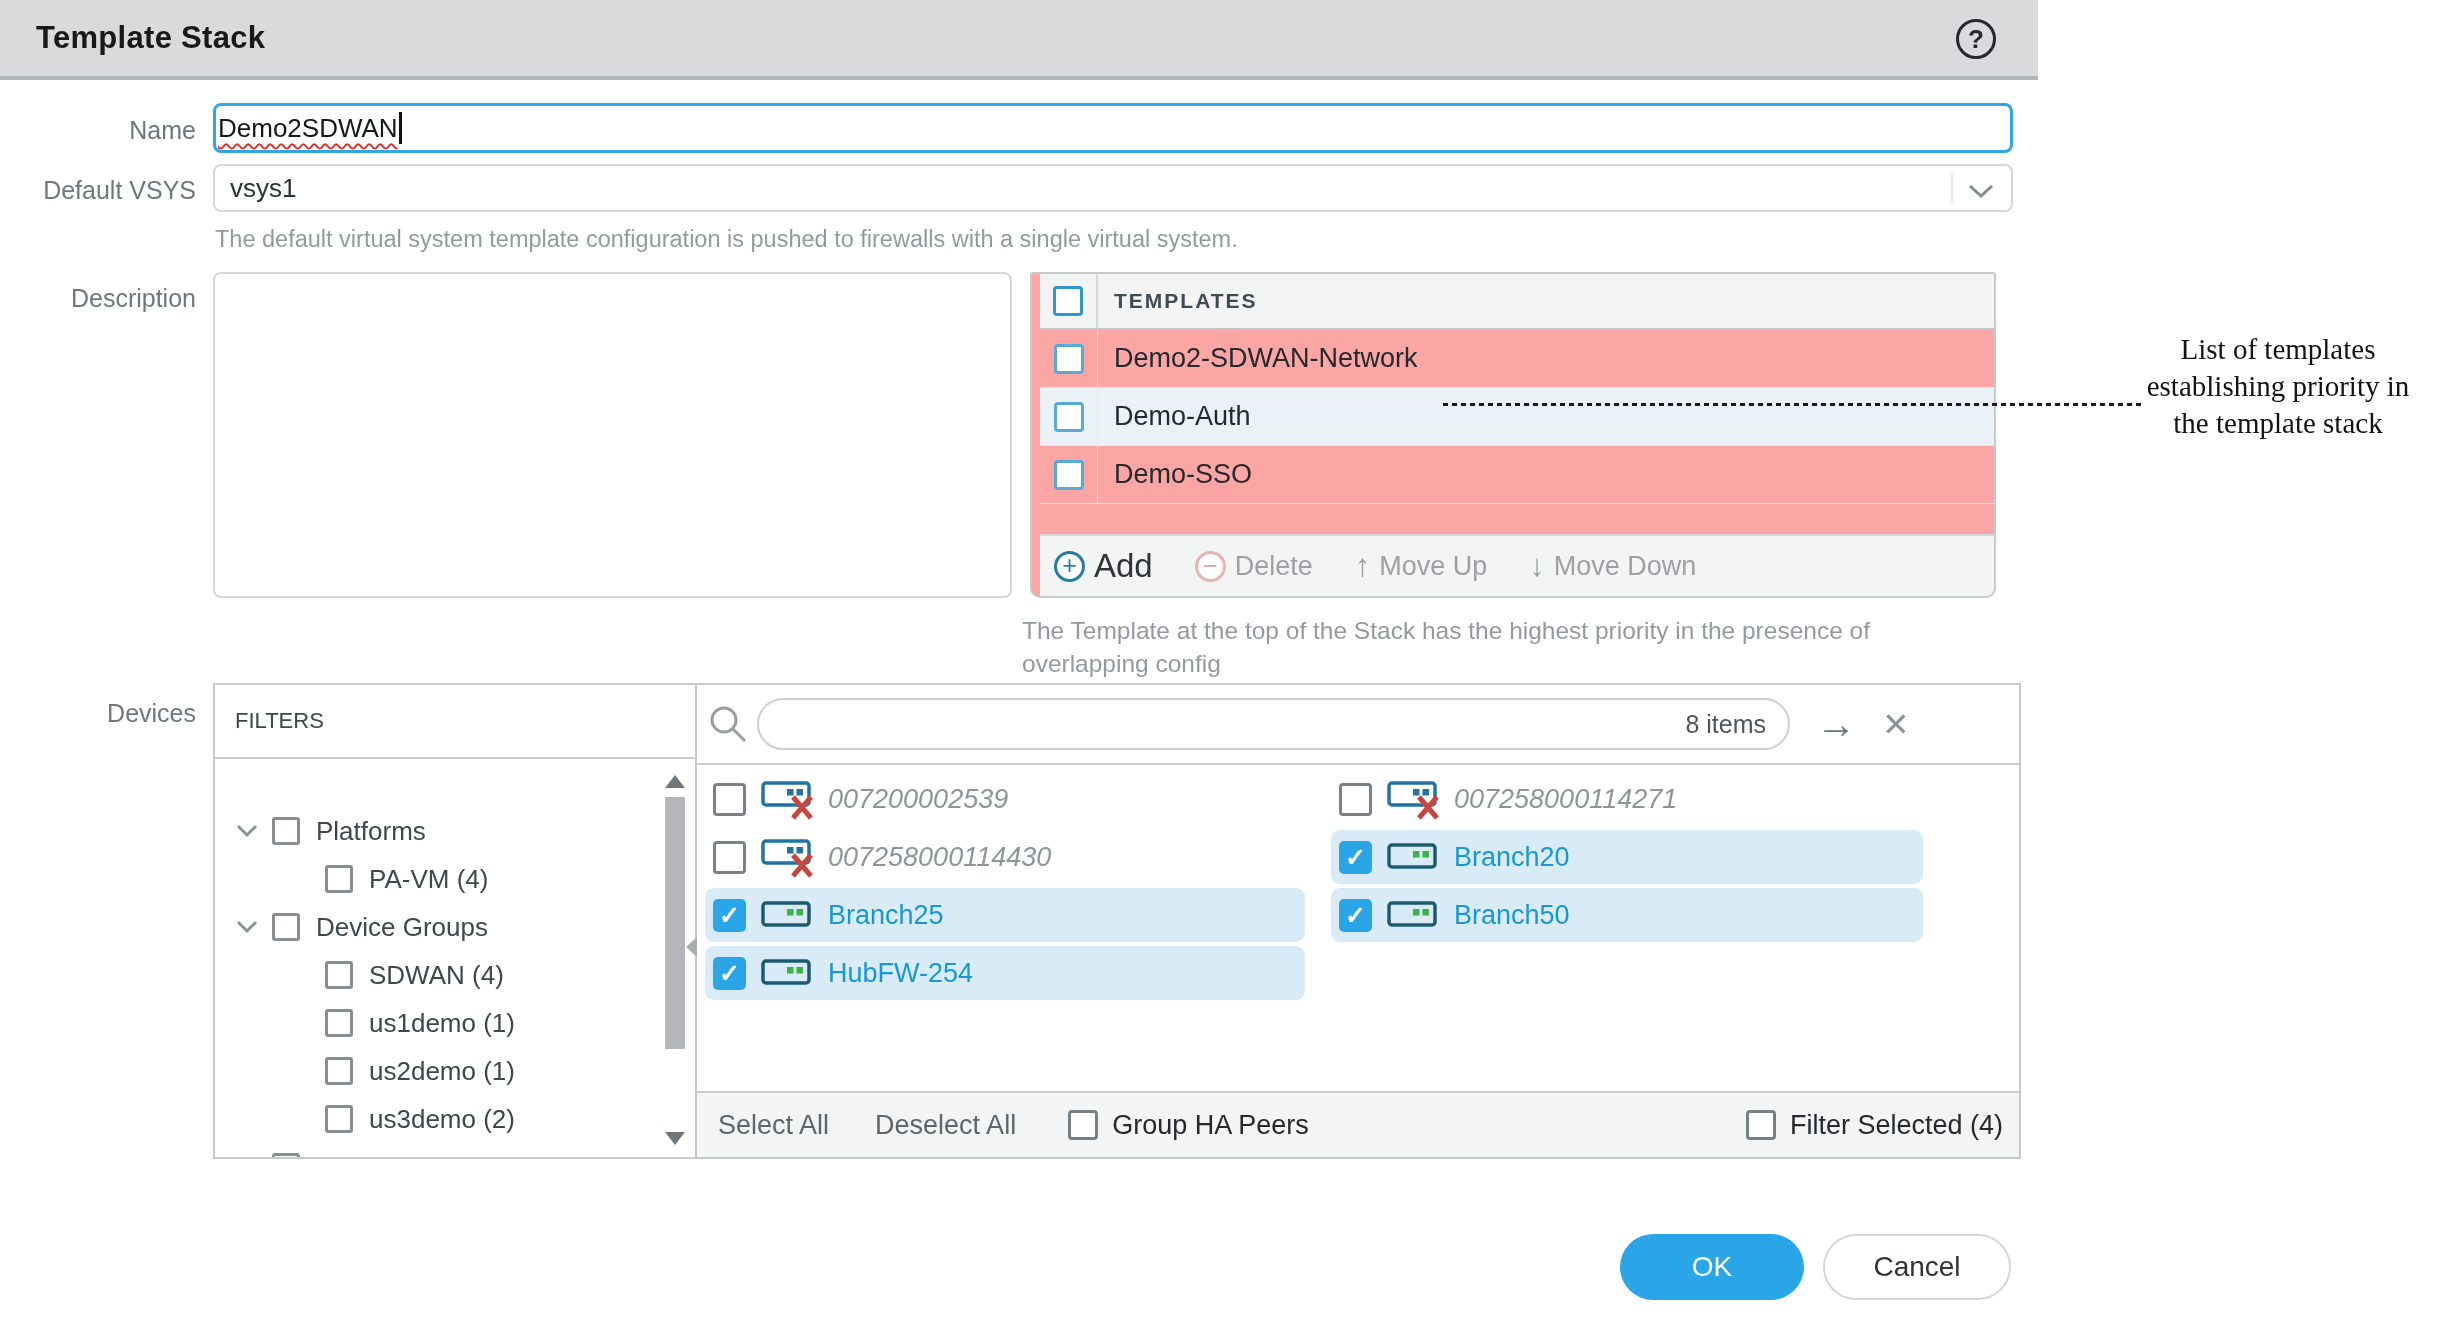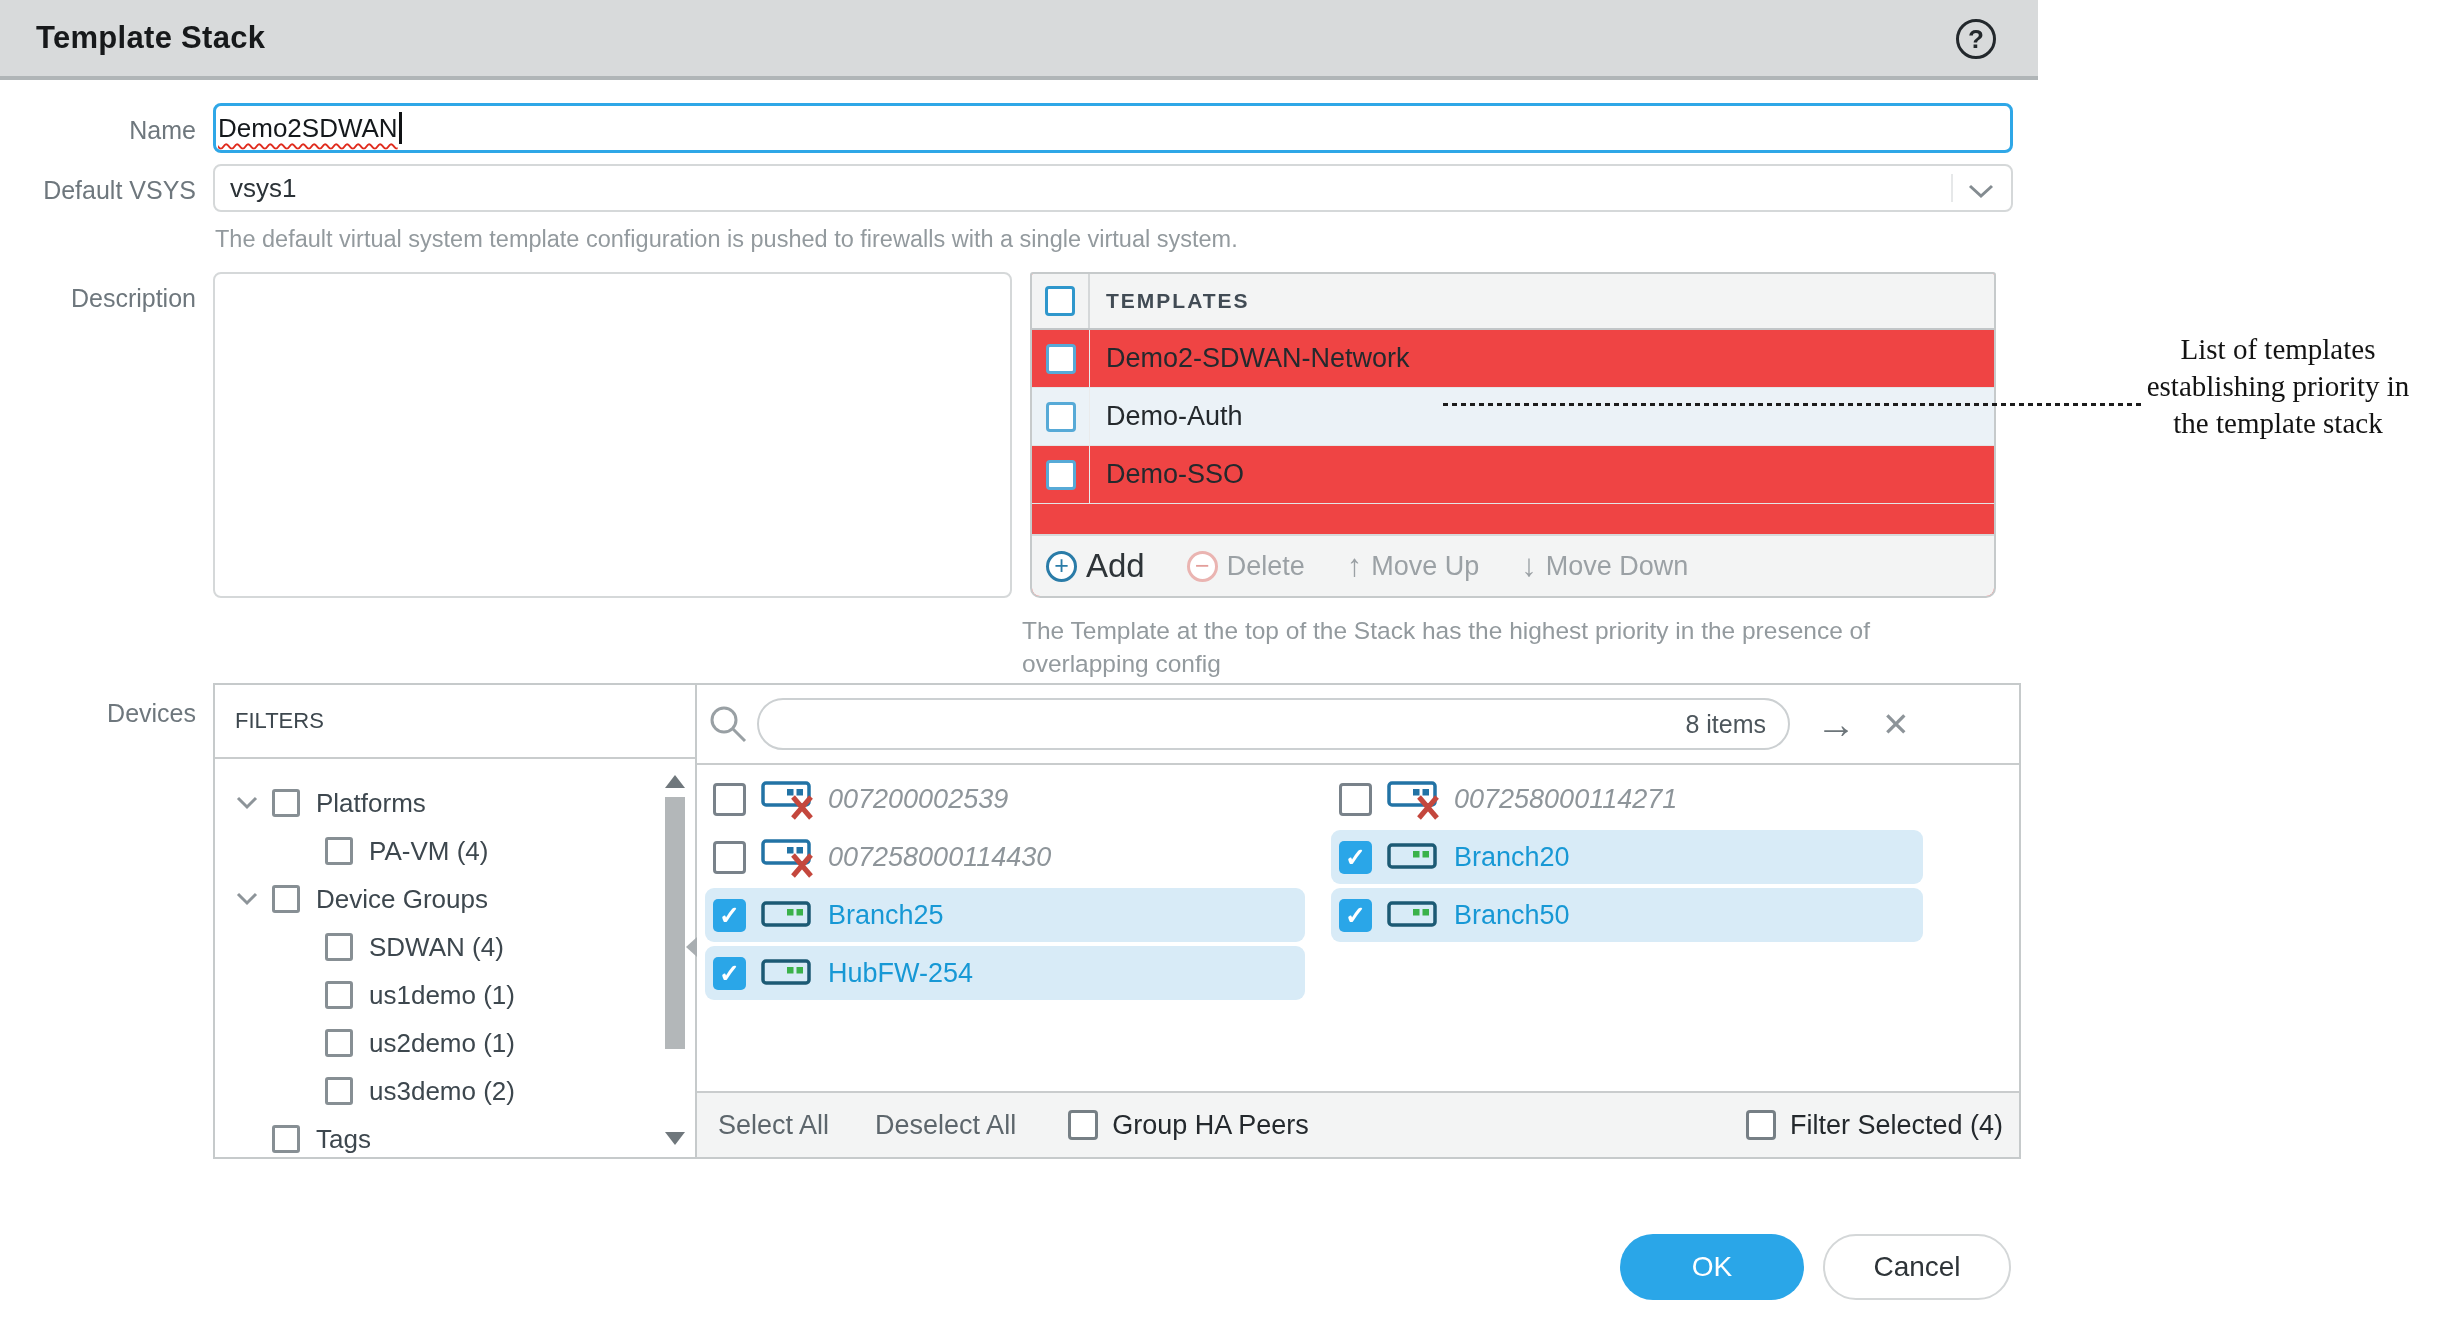--- a/index.html
+++ b/index.html
@@ -50,22 +50,22 @@
   #vsys-help { position:absolute; left:215px; top:226px; font-size:23.5px; color:#939a9e; }
   
   #desc-box {
     position:absolute; left:213px; top:272px; width:799px; height:326px;
     border:2px solid #d5d8d9; border-radius:8px; background:#fff; resize:none;
     font-family:"Liberation Sans", sans-serif; font-size:26px; padding:10px 14px; color:#2b3237;
   }
   
   #tpl-panel {
     position:absolute; left:1030px; top:272px; width:966px; height:326px;
-    border:2px solid #c6cacb; border-radius:3px 3px 10px 10px; background:#ef4444;
-    display:flex; flex-direction:column; overflow:hidden;
+    border:2px solid #c6cacb; border-radius:3px 3px 10px 10px; background:#fca5a5;
+    display:flex; flex-direction:column; overflow:hidden;padding-left:8px;
   }
   #tpl-header { height:56px; flex:0 0 auto; background:#f3f4f4; border-bottom:2px solid #c2c6c8; display:flex; align-items:center; }
   .cbcol { width:58px; align-self:stretch; display:flex; align-items:center; justify-content:center; }
   #tpl-header .cbcol { border-right:2px solid #d5d8d9; }
   .tpl-row .cbcol { border-right:1px solid #e9ebec; }
   #tpl-header-title { margin-left:16px; font-size:21px; font-weight:700; letter-spacing:2px; color:#414b54; }
   .tpl-row { height:58px; flex:0 0 auto; display:flex; align-items:center; border-bottom:1px solid #e3e5e6; cursor:pointer; }
   .tpl-row.hl { background:#ebf2f7; }
   .tpl-name { margin-left:16px; font-size:27px; color:#24292d; }
   #tpl-toolbar {
@@ -83,21 +83,21 @@
   .dis { color:#9ba1a5; font-size:27px;text-align:right; }
   .arrow-glyph { font-size:31px; color:#9ba1a5; }
   #tpl-note { position:absolute; left:1022px; top:614px; width:912px; font-size:24.5px; color:#939a9e; line-height:33px; }
   
   #devices-panel {
     position:absolute; left:213px; top:683px; width:1808px; height:476px;
     border:2px solid #c6cacb; background:#fff; display:flex;
   }
   #filters-pane { width:482px; flex:0 0 auto; border-right:2px solid #c6cacb; position:relative; display:flex; flex-direction:column; overflow:hidden; }
   #filters-header { height:74px; flex:0 0 auto; border-bottom:2px solid #c9cccd; display:flex; align-items:center; padding-left:20px; font-size:22px; color:#3d474e; }
-  #filters-tree { flex:1; overflow:hidden; padding-top:20px; }
+  #filters-tree { flex:1; overflow:hidden; padding-top:20px;margin-top:28px; }
   .tree-row { height:48px; display:flex; align-items:center; font-size:26px; color:#3d474e; cursor:pointer; }
   .tree-row .chev { width:30px; margin-left:17px; display:flex; justify-content:center; }
   .tree-row .cb { margin-left:10px; }
   .tree-row.lvl1 .cb { margin-left:110px; }
   .tree-label { margin-left:16px; }
   #filters-scrollbar { position:absolute; right:6px; top:78px; bottom:0; width:28px; display:flex; flex-direction:column; align-items:center; }
   .sb-up { margin-top:12px; width:0; height:0; border-left:10px solid transparent; border-right:10px solid transparent; border-bottom:13px solid #6f777c; }
   .sb-thumb { width:20px; height:252px; background:#b3b7b9; margin-top:9px; }
   .sb-down { margin-top:auto; margin-bottom:12px; width:0; height:0; border-left:10px solid transparent; border-right:10px solid transparent; border-top:13px solid #6f777c; }
   #pane-handle { position:absolute; left:471px; top:252px; width:0; height:0; border-top:10px solid transparent; border-bottom:10px solid transparent; border-right:11px solid #a9aeb1; cursor:col-resize; }

